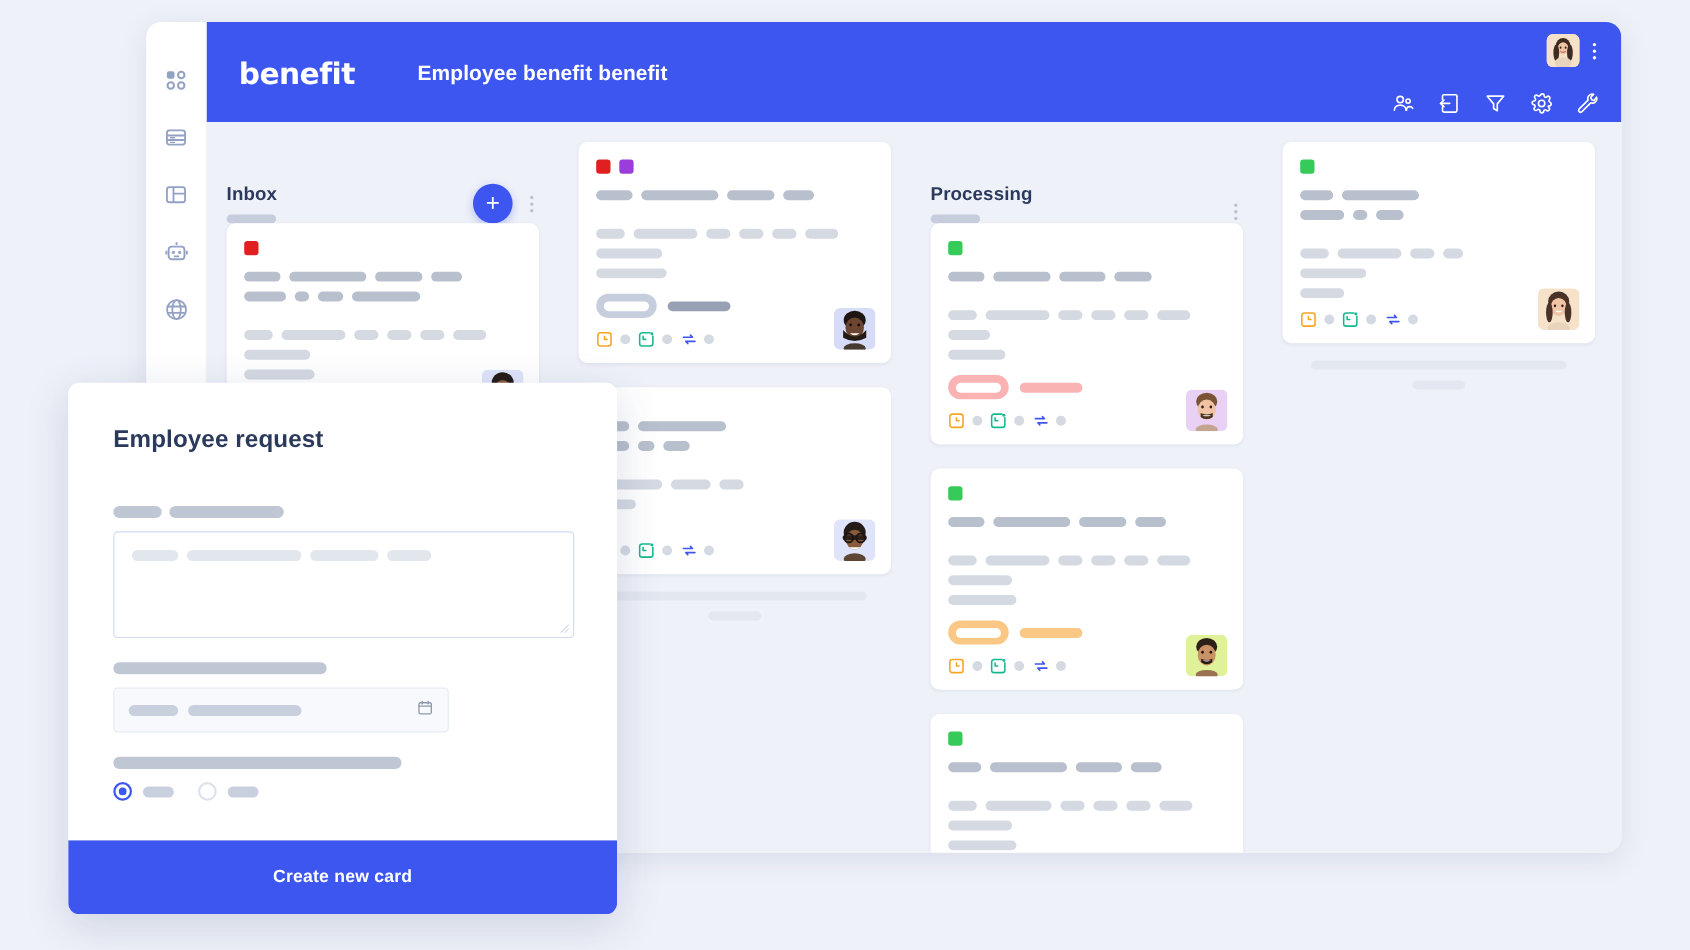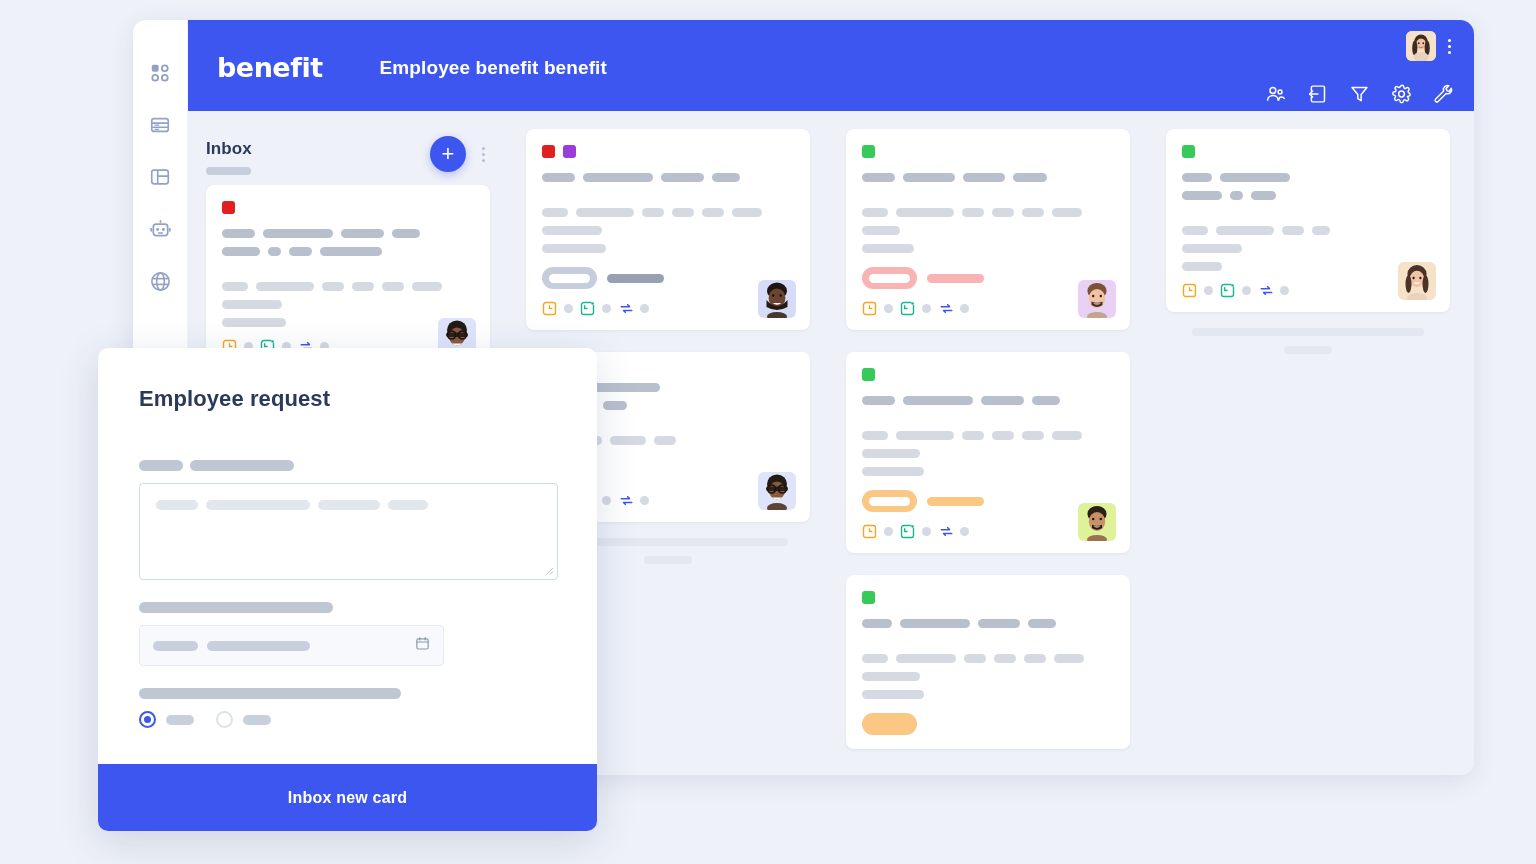--- a/index.html
+++ b/index.html
@@ -93,22 +93,23 @@
     position: relative;
   }
   .column {
     width: 320px;
     flex: 0 0 320px;
     padding: 18px 0 0 0;
     position: relative;
   }
   .col-head {
     padding: 0 18px 0 18px;
-    display: flex; align-items: center; justify-content: space-between;
+    display: flex; align-items: flex-end; justify-content: space-between;
     height: 56px;
+    margin-top: 18px;
   }
   .col-head-left { display: flex; flex-direction: column; gap: 8px; }
   .col-title { font-size: 17px; font-weight: 700; color: #2b3a5c; letter-spacing: 0.1px; }
   .col-sub { width: 45px; height: 8px; border-radius: 4px; background: #c6cddd; }
   .col-head-right { display: flex; align-items: center; gap: 10px; margin-top: -6px; }
   .add-btn {
     width: 36px; height: 36px; border-radius: 50%;
     background: #3d56f0; color: #fff;
     border: none; cursor: pointer;
     font-size: 22px; line-height: 1; font-weight: 400;
@@ -157,21 +158,20 @@
   
   .modal {
     position: absolute;
     left: 62px; top: 348px;
     width: 499px; height: 483px;
     background: #ffffff;
     border-radius: 10px;
     box-shadow: 0 10px 40px rgba(40,55,110,0.16);
     overflow: hidden;
     z-index: 20;
-    margin-left: 36px;
   }
   .modal-body { padding: 38px 41px 0 41px; }
   .modal-title { font-size: 22px; font-weight: 700; color: #2b3a5c; letter-spacing: 0.1px; }
   .field { margin-top: 0; }
   .label-row { display: flex; gap: 7px; margin-bottom: 12px; }
   .lbar { height: 11px; border-radius: 6px; background: #c0c7d4; }
   .textarea {
     width: 419px; height: 97px;
     border: 1px solid #cfdbef;
     border-radius: 4px;
@@ -564,20 +564,33 @@
           </div>
         </div>
 
         <div class="ghosts">
           <div class="ghost-bar" style="width:240px"></div>
           <div class="ghost-bar" style="width:48px"></div>
         </div>
       </section>
 
       <section class="column">
+        <div class="col-head">
+          <div class="col-head-left">
+            <div class="col-title">Processing</div>
+            <div class="col-sub"></div>
+          </div>
+          <div class="col-head-right">
+            <div class="kebab dark">
+                <i></i>
+                <i></i>
+                <i></i>
+              </div>
+          </div>
+        </div>
 
         <div class="cards">
           <div class="card">
             <div class="tags">
               <span class="tag" style="background:#36ca58"></span>
             </div>
             <div class="lines">
               <div class="line-row">
                   <span class="bar" style="width:33px"></span>
                   <span class="bar" style="width:52px"></span>
@@ -886,14 +899,14 @@
       </div>
       <div class="radio-row">
         <span class="radio sel"></span>
         <span class="radio-bar" style="width:28px"></span>
         <span class="radio" style="margin-left:12px"></span>
         <span class="radio-bar" style="width:28px"></span>
       </div>
     </div>
   </div>
 
-  <button class="modal-cta">Inbox new card</button>
+  <button class="modal-cta">Create new card</button>
 </div>
 
 </body></html>

